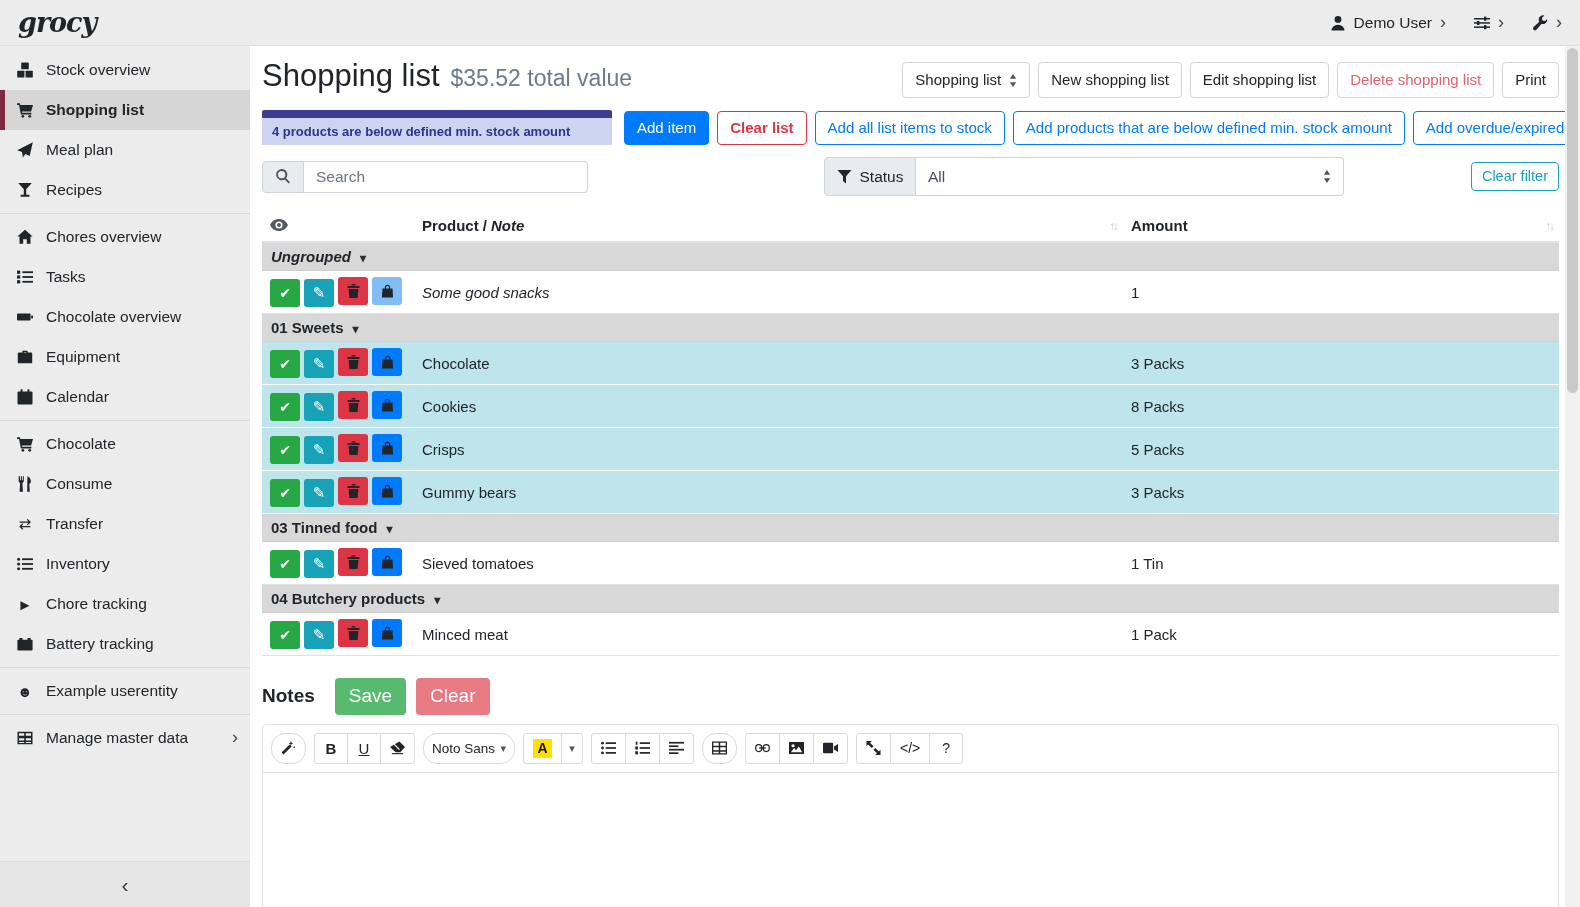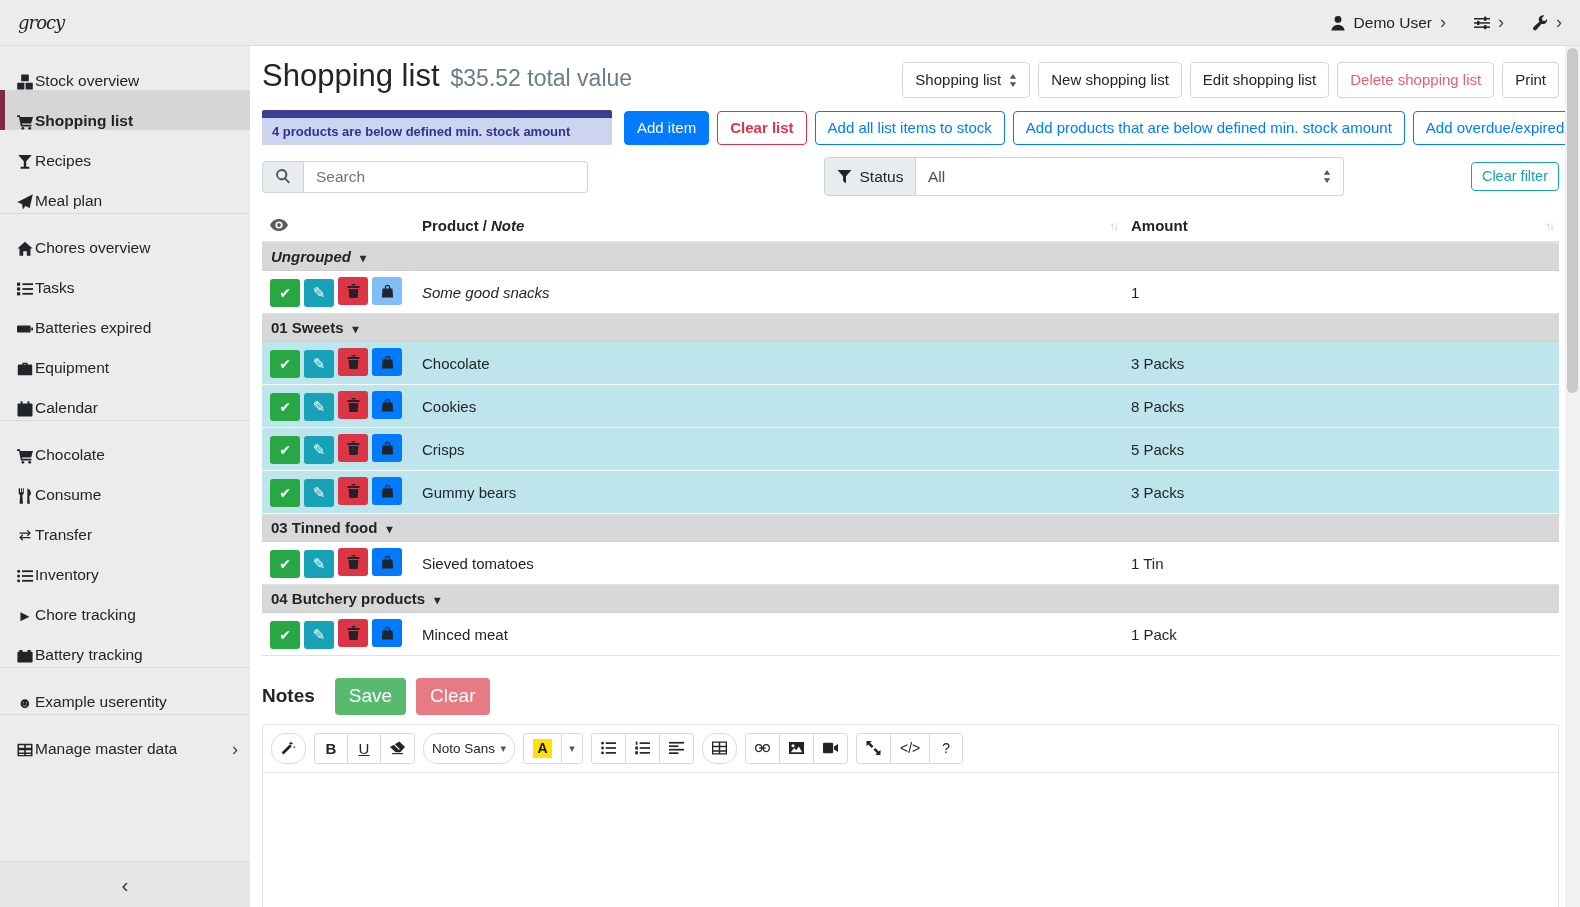--- a/index.html
+++ b/index.html
@@ -7,31 +7,31 @@
   body {
     font-family: "Liberation Sans", sans-serif;
     color:#212529; background:#fff; overflow:hidden; position:relative; font-size:15px;
   }
   button { font-family:inherit; cursor:pointer; }
 
   
   .topbar { position:absolute; top:0; left:0; width:1580px; height:46px; background:#ececec;
     display:flex; align-items:center; justify-content:space-between; padding:0 18px;
     border-bottom:1px solid #dedede; z-index:5; }
-  .logo { font-family:"DejaVu Serif", serif; font-style:italic; font-weight:400; font-size:18px;
+  .logo { font-family:"DejaVu Serif", serif; font-style:italic; font-weight:700; font-size:27px;
     letter-spacing:-1px; cursor:pointer; }
   .topbar-right { display:flex; align-items:center; gap:28px; }
   .topbar-item { display:flex; align-items:center; gap:8px; font-size:15.5px; cursor:pointer; }
   .ticon svg { width:16px; height:16px; fill:#212529; display:block; }
   .chev { color:#444; font-size:18px; line-height:1; margin-top:-2px; }
 
   
   .sidebar { position:absolute; top:46px; left:0; width:250px; bottom:0; background:#ececec; }
   #sidebar-nav { padding-top:4px; }
-  .side-item { display:flex; align-items:flex-end; height:40px; padding:0 12px 0 15px;
+  .side-item { display:flex; align-items:center; gap:11px; height:40px; padding:0 12px 0 15px;
     font-size:15.5px; cursor:pointer; color:#212529; }
   .side-item.active { background:#d6d6d6; border-left:5px solid #7c2b43; padding-left:10px; font-weight:700; }
   .side-icon { width:20px; display:inline-flex; justify-content:center; align-items:center;
     color:#212529; font-size:15px; flex:0 0 20px; }
   .side-icon svg { width:16px; height:16px; fill:currentColor; }
   .side-divider { height:1px; background:#d9d9d9; margin:3px 0; }
   .submenu-chev { margin-left:auto; }
   .collapse-btn { position:absolute; bottom:0; left:0; right:0; height:46px; display:flex;
     align-items:center; justify-content:center; font-size:21px; color:#333;
     border-top:1px solid #ddd; background:#e6e6e6; cursor:pointer; }
@@ -198,32 +198,32 @@
             <path d="M0 1.2h2.8l.5 1.9H16l-1.9 6.3H4.9l.3 1.4h9.2v1.7H3.9L2 2.9H0z"></path>
             <circle cx="5.9" cy="14.3" r="1.4"></circle>
             <circle cx="12.7" cy="14.3" r="1.4"></circle>
           </svg>
         </span>
         <span class="side-label">Shopping list</span>
       </div>
       <div class="side-item">
         <span class="side-icon">
           <svg viewBox="0 0 16 16">
+            <path d="M15.8.3L.2 8.2l4.8 1.7.9 5.6 2.5-3.4 4.3 1.9z"></path>
+          </svg>
+        </span>
+        <span class="side-label">Meal plan</span>
+      </div>
+      <div class="side-item">
+        <span class="side-icon">
+          <svg viewBox="0 0 16 16">
             <path d="M1.2 1h13.6L9.2 7.3v5.5h3.2v1.9H3.6v-1.9h3.2V7.3z"></path>
           </svg>
         </span>
         <span class="side-label">Recipes</span>
-      </div>
-      <div class="side-item">
-        <span class="side-icon">
-          <svg viewBox="0 0 16 16">
-            <path d="M15.8.3L.2 8.2l4.8 1.7.9 5.6 2.5-3.4 4.3 1.9z"></path>
-          </svg>
-        </span>
-        <span class="side-label">Meal plan</span>
       </div>
       <div class="side-divider"></div>
       <div class="side-item">
         <span class="side-icon">
           <svg viewBox="0 0 16 16">
             <path d="M8 .8l7.6 6.8h-2.1v7.2H9.8v-4.5H6.2v4.5H2.5V7.6H.4z"></path>
           </svg>
         </span>
         <span class="side-label">Chores overview</span>
       </div>
@@ -240,21 +240,21 @@
         </span>
         <span class="side-label">Tasks</span>
       </div>
       <div class="side-item">
         <span class="side-icon">
           <svg viewBox="0 0 16 16">
             <rect y="4.6" width="13.6" height="6.8" rx="1"></rect>
             <rect x="14.2" y="6.6" width="1.8" height="2.8"></rect>
           </svg>
         </span>
-        <span class="side-label">Batteries expired</span>
+        <span class="side-label">Chocolate overview</span>
       </div>
       <div class="side-item">
         <span class="side-icon">
           <svg viewBox="0 0 16 16">
             <path d="M5.4 3.6V1.8h5.2v1.8h3.6a1 1 0 0 1 1 1v9.6H.8V4.6a1 1 0 0 1 1-1zM6.8 3.6h2.4v-.5H6.8z"></path>
           </svg>
         </span>
         <span class="side-label">Equipment</span>
       </div>
       <div class="side-item">

